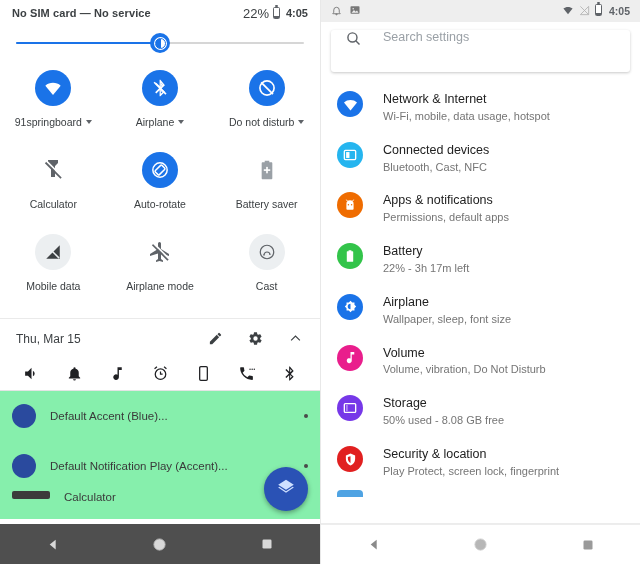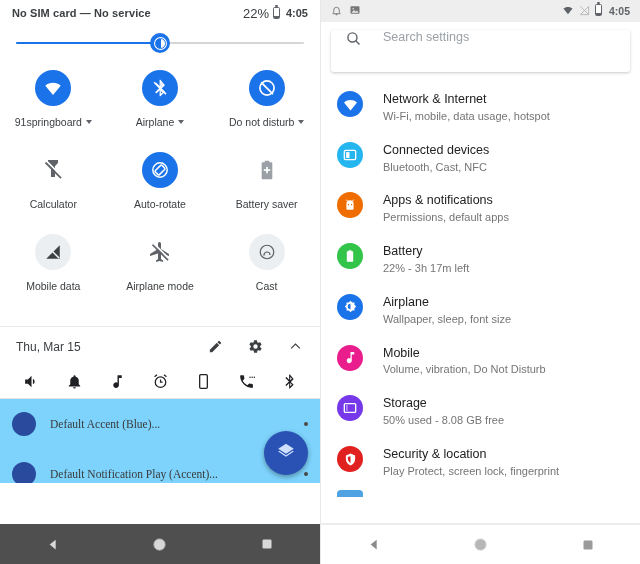--- a/index.html
+++ b/index.html
@@ -77,40 +77,39 @@
   .tile-icon.plain { background: transparent; }
   .tile-label {
     font-size: 10.5px; color: #3c4043; display: flex; align-items: center; gap: 4px;
     white-space: nowrap;
   }
   .caret-dn { width: 0; height: 0; border-left: 3px solid transparent; border-right: 3px solid transparent; border-top: 4px solid #5f6368; }
 
   
   .qs-footer {
     display: flex; align-items: center; height: 40px;
-    padding: 0 16px; border-top: 1px solid #eaeaea; margin-top: 8px;
+    padding: 0 16px; border-top: 1px solid #eaeaea; margin-top: 0;
   }
   .qs-date { flex: 1; font-size: 12px; color: #3c4043; }
   .qs-footer-actions { display: flex; align-items: center; gap: 22px; }
   .qs-footer-actions .ic { width: 18px; height: 18px; display:flex; align-items:center; justify-content:center; }
 
   .notif-iconrow {
     display: flex; align-items: center; justify-content: space-between;
     padding: 6px 22px 8px 22px;
     border-bottom: 1px solid #e4e4e4;
   }
   .notif-iconrow .ic { width: 18px; height: 18px; display: flex; align-items: center; justify-content: center; }
 
   
   .dim-area {
     position: relative;
-    background: #7dd3fc;
-    height: 84px;
+    background: #86efac;
+    height: 128px;
     overflow: hidden;
-    font-family: Liberation Serif, serif;
   }
   .dim-row {
     display: flex; align-items: center;
     height: 50px; padding: 0 12px;
     position: relative;
   }
   .dim-dot { width: 24px; height: 24px; border-radius: 50%; background: #2a4a9e; flex: none; }
   .dim-text { flex: 1; margin-left: 14px; font-size: 11.5px; color: #3a3a3a; }
   .dim-more { width: 4px; height: 4px; border-radius: 50%; background: #4a4a4a; }
   .dim-row.partial { height: 24px; align-items: flex-start; }
@@ -541,21 +540,21 @@
         </span>
       </div>
 
       <div class="settings-item">
         <span class="si-icon" style="background:#e91e8c">
           <svg width="15" height="15" viewBox="0 0 24 24">
               <path fill="#fff" d="M12 3v10.6A4 4 0 1 0 14 17V7h4V3h-6z"></path>
             </svg>
         </span>
         <span>
-          <div class="si-title">Mobile</div>
+          <div class="si-title">Volume</div>
           <div class="si-sub">Volume, vibration, Do Not Disturb</div>
         </span>
       </div>
 
       <div class="settings-item">
         <span class="si-icon" style="background:#7638e8">
           <svg width="16" height="16" viewBox="0 0 24 24">
               <rect x="3.5" y="5.5" width="17" height="13" rx="1.4" fill="none" stroke="#fff" stroke-width="2"></rect>
               <circle cx="7.4" cy="9" r="1" fill="#fff"></circle>
               <circle cx="7.4" cy="12" r="1" fill="#fff"></circle>

